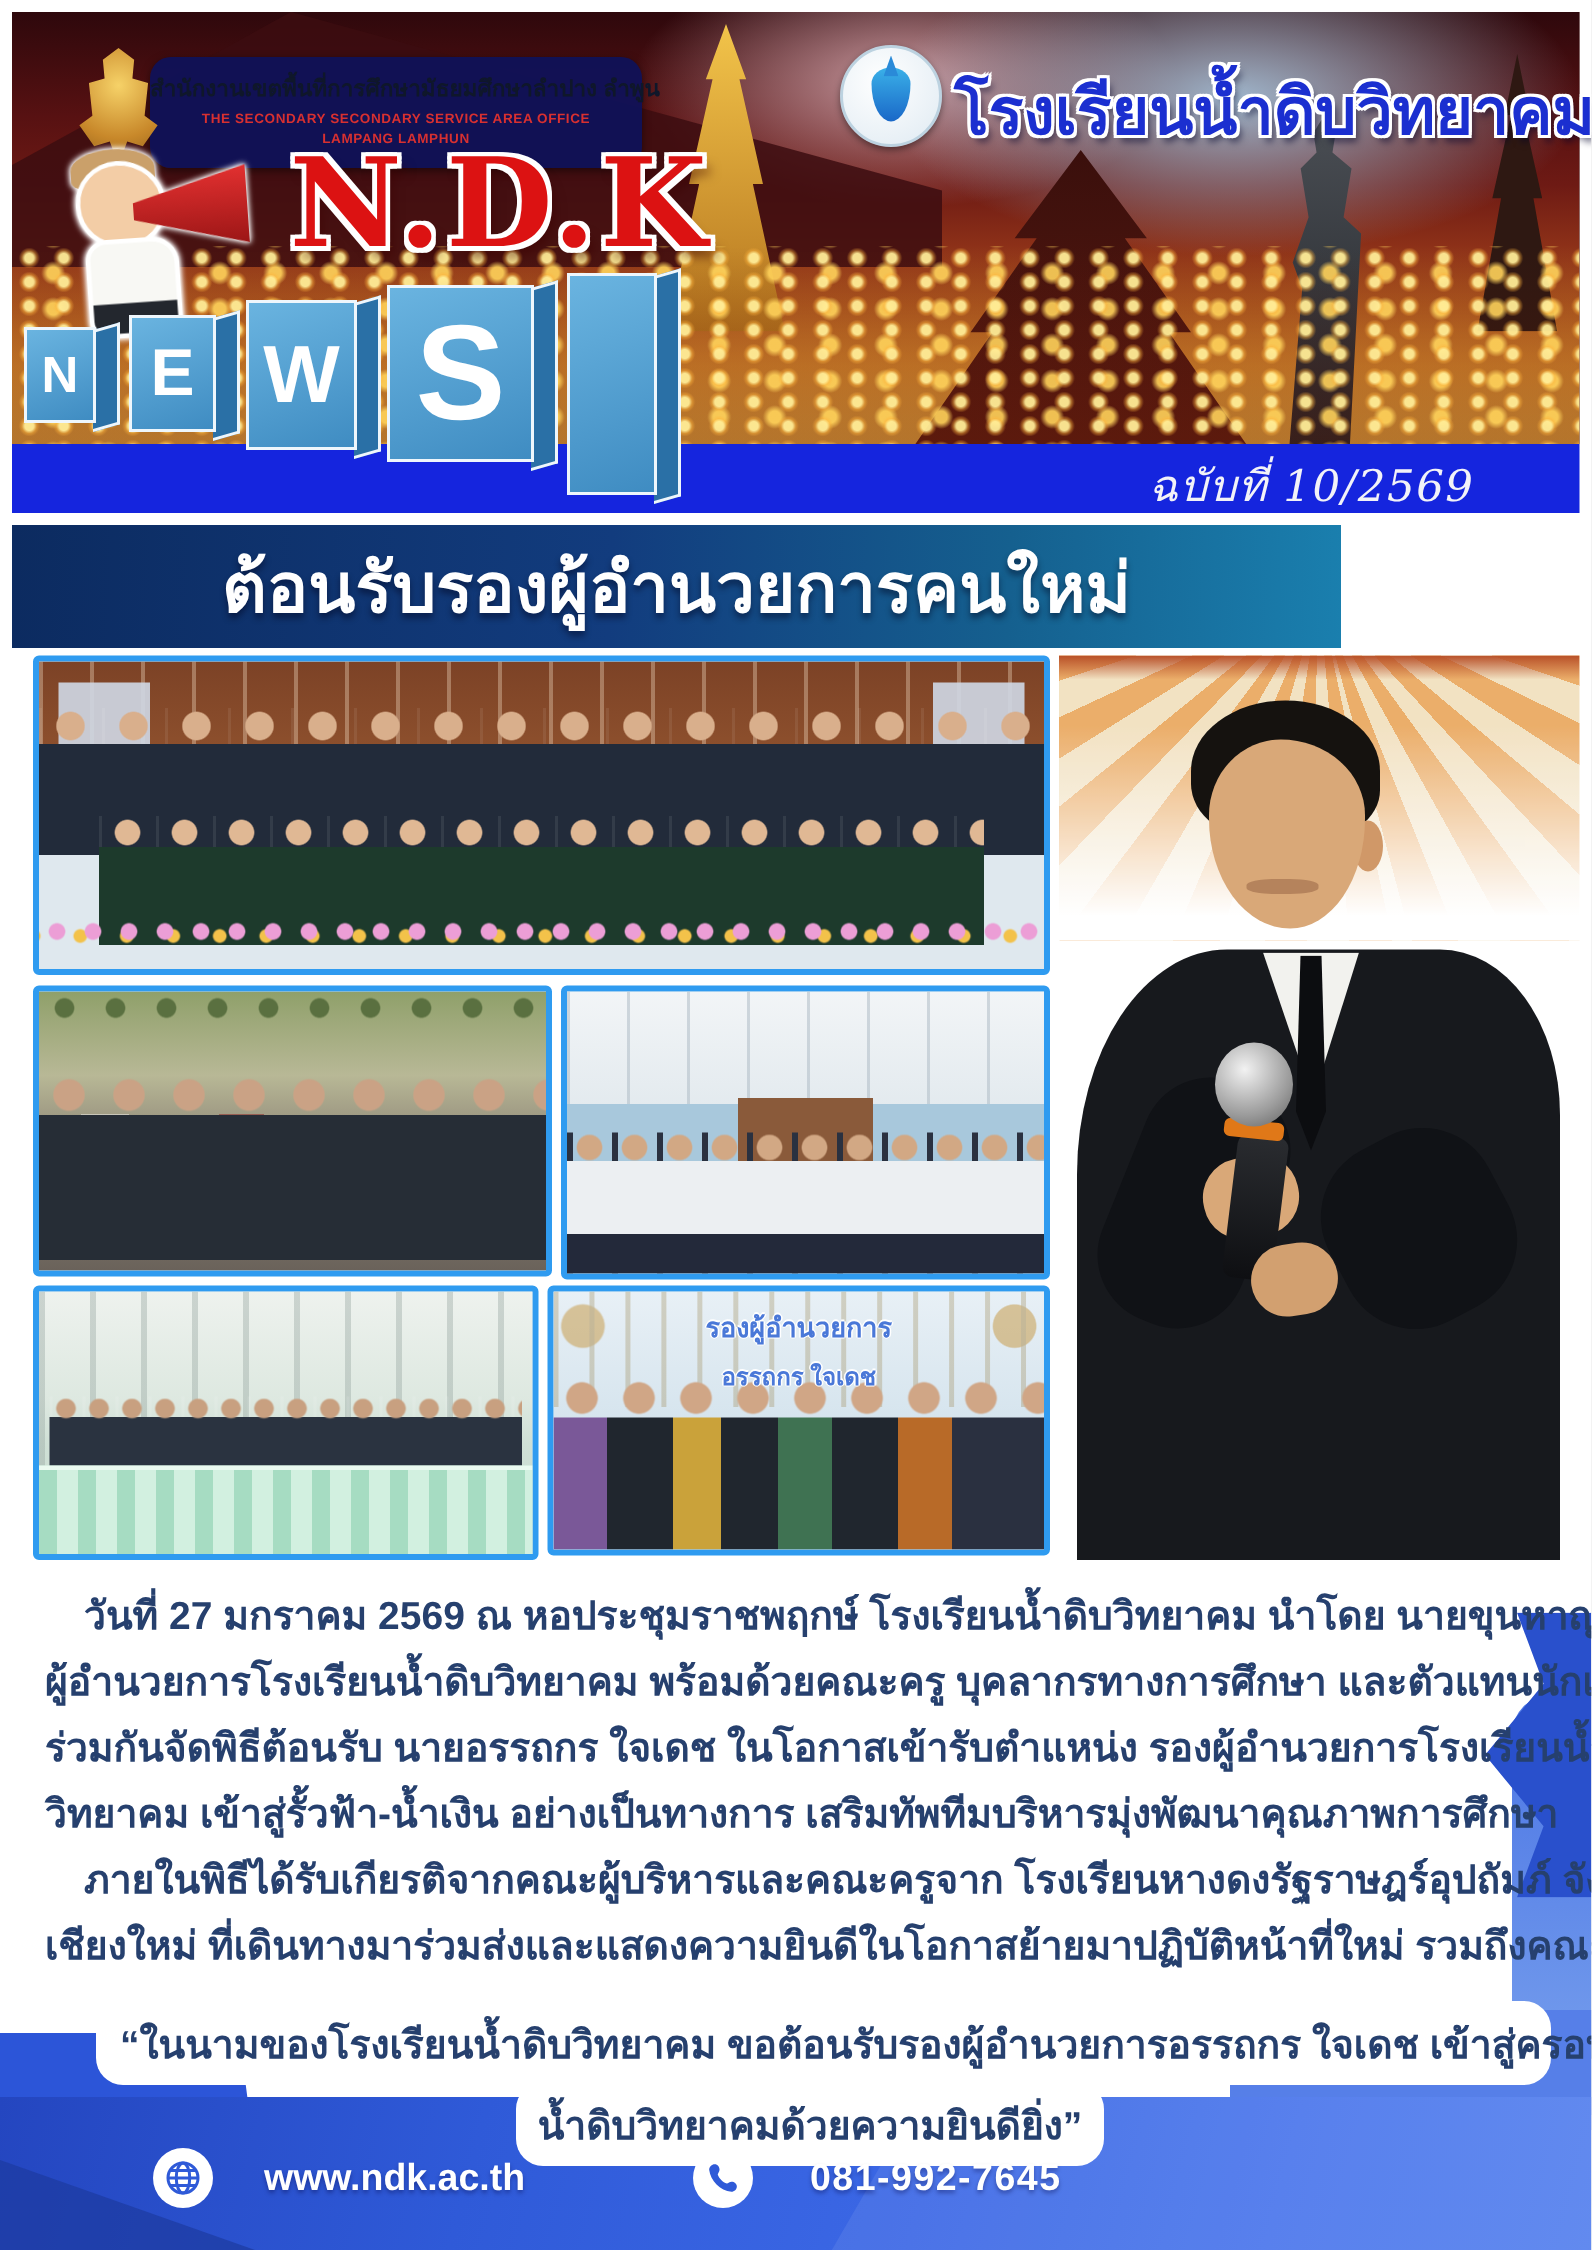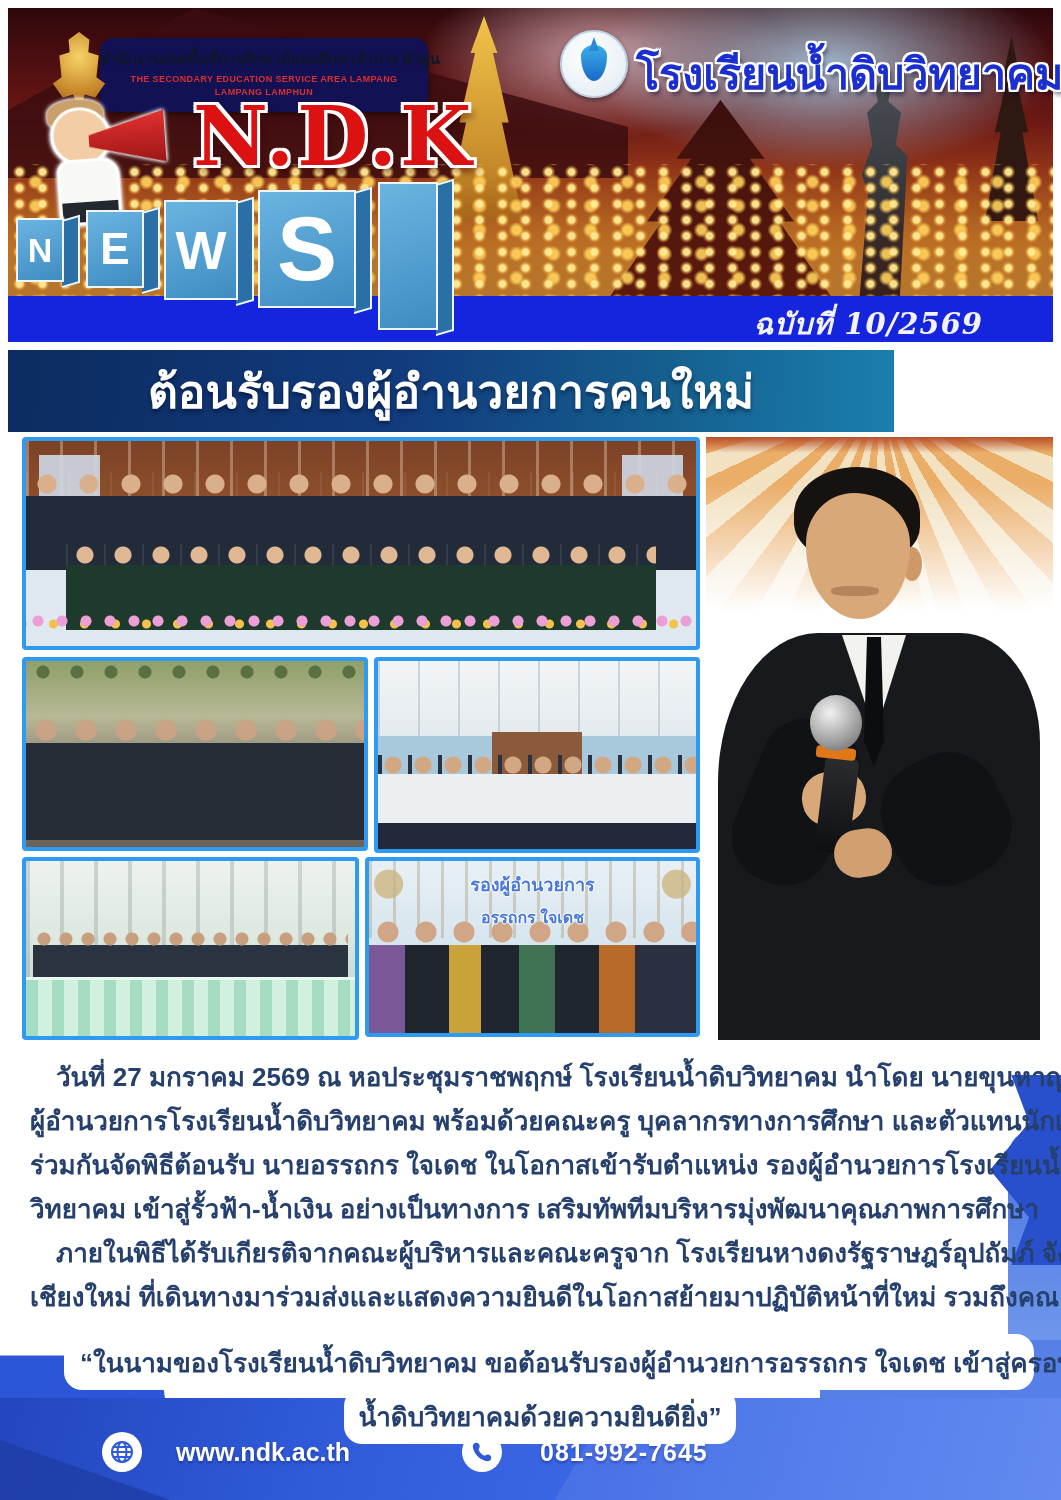--- a/index.html
+++ b/index.html
@@ -72,21 +72,21 @@
       color:#fff;font-weight:bold;font-family:"Liberation Sans",sans-serif;}
   .cube .edge{position:absolute;top:2px;right:-16px;width:16px;height:100%;background:#2a70a6;
       border:2px solid #eef6fc;border-left:none;transform:skewY(-16deg);transform-origin:left top;}
   .cube-n{left:16px;top:218px;width:48px;height:64px;}  .cube-n .face{font-size:34px;}
   .cube-e{left:86px;top:210px;width:58px;height:78px;}  .cube-e .face{font-size:44px;}
   .cube-w{left:164px;top:200px;width:74px;height:100px;} .cube-w .face{font-size:54px;}
   .cube-s{left:258px;top:190px;width:98px;height:118px;} .cube-s .face{font-size:90px;}
   .cube-x{left:378px;top:182px;width:60px;height:148px;}
 
   
-  .issue-bar{left:8px;top:296px;width:1045px;height:46px;background:#1525de;z-index:3;font-weight:bold;}
+  .issue-bar{left:8px;top:296px;width:1045px;height:46px;background:#1525de;z-index:3;}
   .issue-text{position:absolute;left:0;right:70px;top:5px;text-align:right;color:#f2f2f8;
       font-family:"DejaVu Serif",serif;font-style:italic;font-size:29px;letter-spacing:1px;white-space:nowrap;}
   .headline{left:8px;top:350px;width:886px;height:82px;
       background:linear-gradient(92deg,#0c2b60 0%,#123c7e 45%,#15608f 75%,#1a7fae 100%);
       display:flex;align-items:center;justify-content:center;}
   .headline span{color:#fff;font-weight:bold;font-size:46px;white-space:nowrap;
       text-shadow:0 3px 4px rgba(0,0,25,.45);}
 
   
   .photo{position:absolute;border:4px solid #2f9bf0;border-radius:4px;overflow:hidden;background:#dfe8ee;z-index:2;}
@@ -228,21 +228,21 @@
     <div class="abs hdr-roof"></div>
     <div class="abs hdr-chedi"></div>
     <div class="abs hdr-temple"></div>
     <div class="abs hdr-statue"></div>
     <div class="abs hdr-pagoda"></div>
     <div class="abs hdr-lanterns"></div>
   </div>
 
   <div class="abs office-box">
     <div class="office-th">สำนักงานเขตพื้นที่การศึกษามัธยมศึกษาลำปาง ลำพูน</div>
-    <div class="office-en">THE SECONDARY EDUCATION SERVICE AREA LAMPANG</div>
+    <div class="office-en">THE SECONDARY SECONDARY SERVICE AREA OFFICE</div>
     <div class="office-en">LAMPANG LAMPHUN</div>
   </div>
   <div class="abs office-logo"></div>
 
   <div class="abs school-logo">
     <div class="school-drop"></div>
   </div>
   <div class="abs school-name">โรงเรียนน้ำดิบวิทยาคม</div>
 
   <div class="abs ndk">N.D.K</div>

